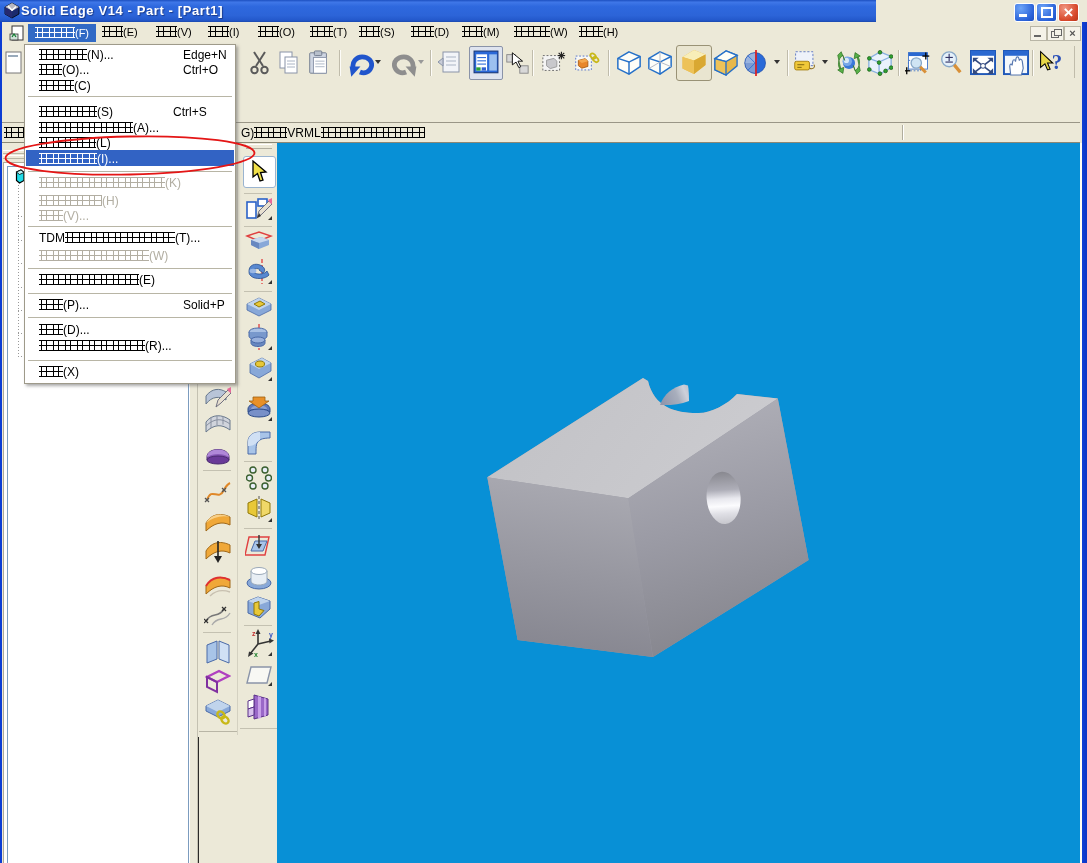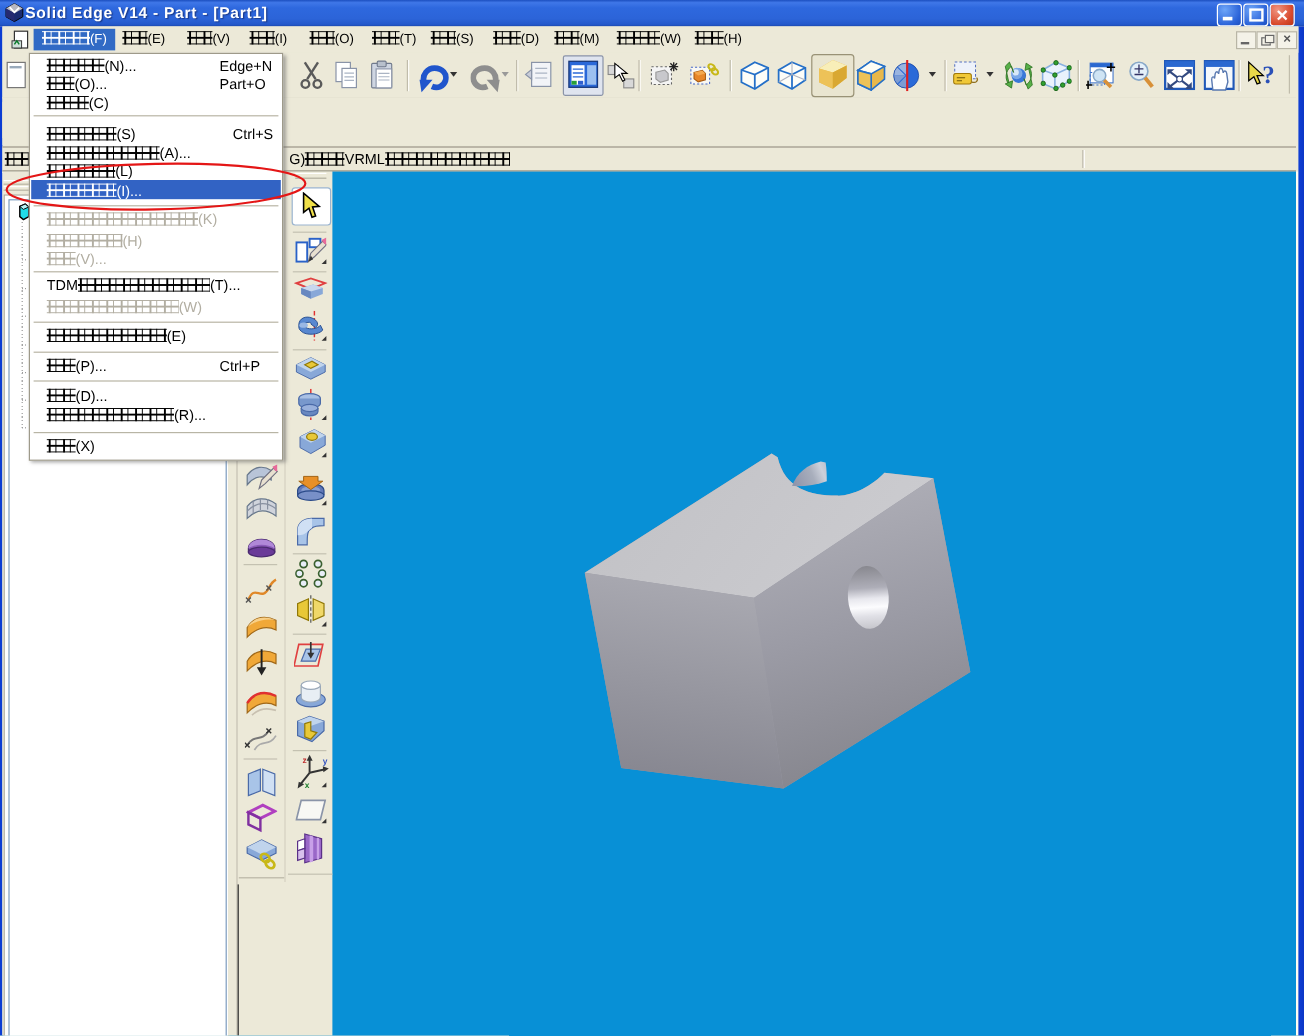--- a/index.html
+++ b/index.html
@@ -8,21 +8,21 @@
  background-image:
   repeating-linear-gradient(0deg, currentColor 0 1px, transparent 1px 5px, currentColor 5px 6px, transparent 6px 10px, currentColor 10px 11px),
   repeating-linear-gradient(90deg, transparent 0 2px, currentColor 2px 3px, transparent 3px 7px, currentColor 7px 8px, transparent 8px 12px);
  background-size:12px 11px}
 .vsep{position:absolute;top:50px;height:26px;width:1px;background:#c0bcab;box-shadow:1px 0 0 #fdfcf8}
 .ti{position:absolute;top:50px;width:26px;height:26px}
 .dd{position:absolute;top:60px;width:0;height:0;border-left:3px solid transparent;border-right:3px solid transparent;border-top:4px solid #333}
 svg{display:block}
 </style></head><body>
 
-<div class="ab" id="titlebar" style="left:0;top:0;width:1087px;height:22px;
+<div class="ab" id="titlebar" style="left:0;top:0;width:876px;height:22px;
  background:linear-gradient(180deg,#1c4fc0 0%,#3f77e8 10%,#2e68de 30%,#2c64d8 70%,#2358cb 92%,#1a48ae 100%)">
  <svg class="ab" style="left:4px;top:2px" width="16" height="17" viewBox="0 0 16 17">
    <polygon points="8,1 15,5 15,12 8,16 1,12 1,5" fill="#1a2a6e" stroke="#000" stroke-width="0.8"></polygon>
    <polygon points="8,1 15,5 8,9 1,5" fill="#b8b8c0"></polygon>
    <polygon points="1,5 8,9 8,16 1,12" fill="#252a70"></polygon>
    <path d="M4,4 L8,8.2 L12,4.4" fill="none" stroke="#fff" stroke-width="1.4"></path>
  </svg>
  <div class="ab" style="left:21px;top:3px;color:#fff;font-size:13px;font-weight:bold;letter-spacing:0.6px;text-shadow:1px 1px 1px #1a3a8a">Solid&nbsp;Edge&nbsp;V14&nbsp;-&nbsp;Part&nbsp;-&nbsp;[Part1]</div>
 
  <div class="ab" style="left:1014px;top:3px;width:19px;height:17px;border-radius:3px;border:1px solid #fff;
@@ -617,41 +617,41 @@
   <polygon points="2,8 8,6 8,14 2,16" fill="#fff" stroke="#5a3088"></polygon>
   <polygon points="2,16 8,14 8,22 2,24" fill="#d8c0ec" stroke="#5a3088"></polygon>
  </svg>
  <div class="ab" style="left:240px;top:728px;width:37px;height:1px;background:#c4c1b1"></div>
 </div>
 <div id="menu" class="ab" style="left:24px;top:44px;width:210px;height:338px;background:#fff;
  border:1px solid #9e9a8a;box-shadow:2px 2px 3px rgba(100,100,100,0.55);font-size:12px;z-index:50">
  <div class="ab" style="left:14px;top:3px"><span class="j" style="width:48px"></span>(N)...</div>
  <div class="ab" style="left:158px;top:3px">Edge+N</div>
  <div class="ab" style="left:14px;top:18px"><span class="j" style="width:23px"></span>(O)...</div>
- <div class="ab" style="left:158px;top:18px">Part+O</div>
+ <div class="ab" style="left:158px;top:18px">Ctrl+O</div>
  <div class="ab" style="left:14px;top:34px"><span class="j" style="width:35px"></span>(C)</div>
  <div class="ab" style="left:3px;top:51px;width:204px;height:1px;background:#b8b5a5"></div>
  <div class="ab" style="left:14px;top:60px"><span class="j" style="width:58px"></span>(S)</div>
- <div class="ab" style="left:169px;top:60px">Ctrl+S</div>
+ <div class="ab" style="left:148px;top:60px">Ctrl+S</div>
  <div class="ab" style="left:14px;top:76px"><span class="j" style="width:94px"></span>(A)...</div>
  <div class="ab" style="left:14px;top:91px"><span class="j" style="width:57px"></span>(L)</div>
  <div class="ab" style="left:1px;top:105px;width:208px;height:16px;background:#3263c4"></div>
  <div class="ab" style="left:14px;top:107px;color:#fff"><span class="j" style="width:58px;color:#fff"></span>(I)...</div>
  <div class="ab" style="left:3px;top:126px;width:204px;height:1px;background:#b8b5a5"></div>
  <div class="ab" style="left:14px;top:131px;color:#b2aea2"><span class="j" style="width:126px;color:#b2aea2"></span>(K)</div>
  <div class="ab" style="left:14px;top:149px;color:#b2aea2"><span class="j" style="width:63px;color:#b2aea2"></span>(H)</div>
  <div class="ab" style="left:14px;top:164px;color:#b2aea2"><span class="j" style="width:24px;color:#b2aea2"></span>(V)...</div>
  <div class="ab" style="left:3px;top:181px;width:204px;height:1px;background:#b8b5a5"></div>
  <div class="ab" style="left:14px;top:186px">TDM<span class="j" style="width:110px"></span>(T)...</div>
  <div class="ab" style="left:14px;top:204px;color:#b2aea2"><span class="j" style="width:110px;color:#b2aea2"></span>(W)</div>
  <div class="ab" style="left:3px;top:223px;width:204px;height:1px;background:#b8b5a5"></div>
  <div class="ab" style="left:14px;top:228px"><span class="j" style="width:100px"></span>(E)</div>
  <div class="ab" style="left:3px;top:248px;width:204px;height:1px;background:#b8b5a5"></div>
  <div class="ab" style="left:14px;top:253px"><span class="j" style="width:24px"></span>(P)...</div>
- <div class="ab" style="left:158px;top:253px">Ctrl+P</div>
+ <div class="ab" style="left:158px;top:253px">Solid+P</div>
  <div class="ab" style="left:3px;top:272px;width:204px;height:1px;background:#b8b5a5"></div>
  <div class="ab" style="left:14px;top:278px"><span class="j" style="width:24px"></span>(D)...</div>
  <div class="ab" style="left:14px;top:294px"><span class="j" style="width:106px"></span>(R)...</div>
  <div class="ab" style="left:3px;top:315px;width:204px;height:1px;background:#b8b5a5"></div>
  <div class="ab" style="left:14px;top:320px"><span class="j" style="width:24px"></span>(X)</div>
 </div>
 <svg id="ellipse" class="ab" style="left:0;top:128px;z-index:60" width="280" height="60" viewBox="0 0 280 60">
  <ellipse cx="130" cy="27.5" rx="124.5" ry="19" transform="rotate(-1.2 130 27.5)" fill="none" stroke="#e41616" stroke-width="1.8"></ellipse>
 </svg>
 

